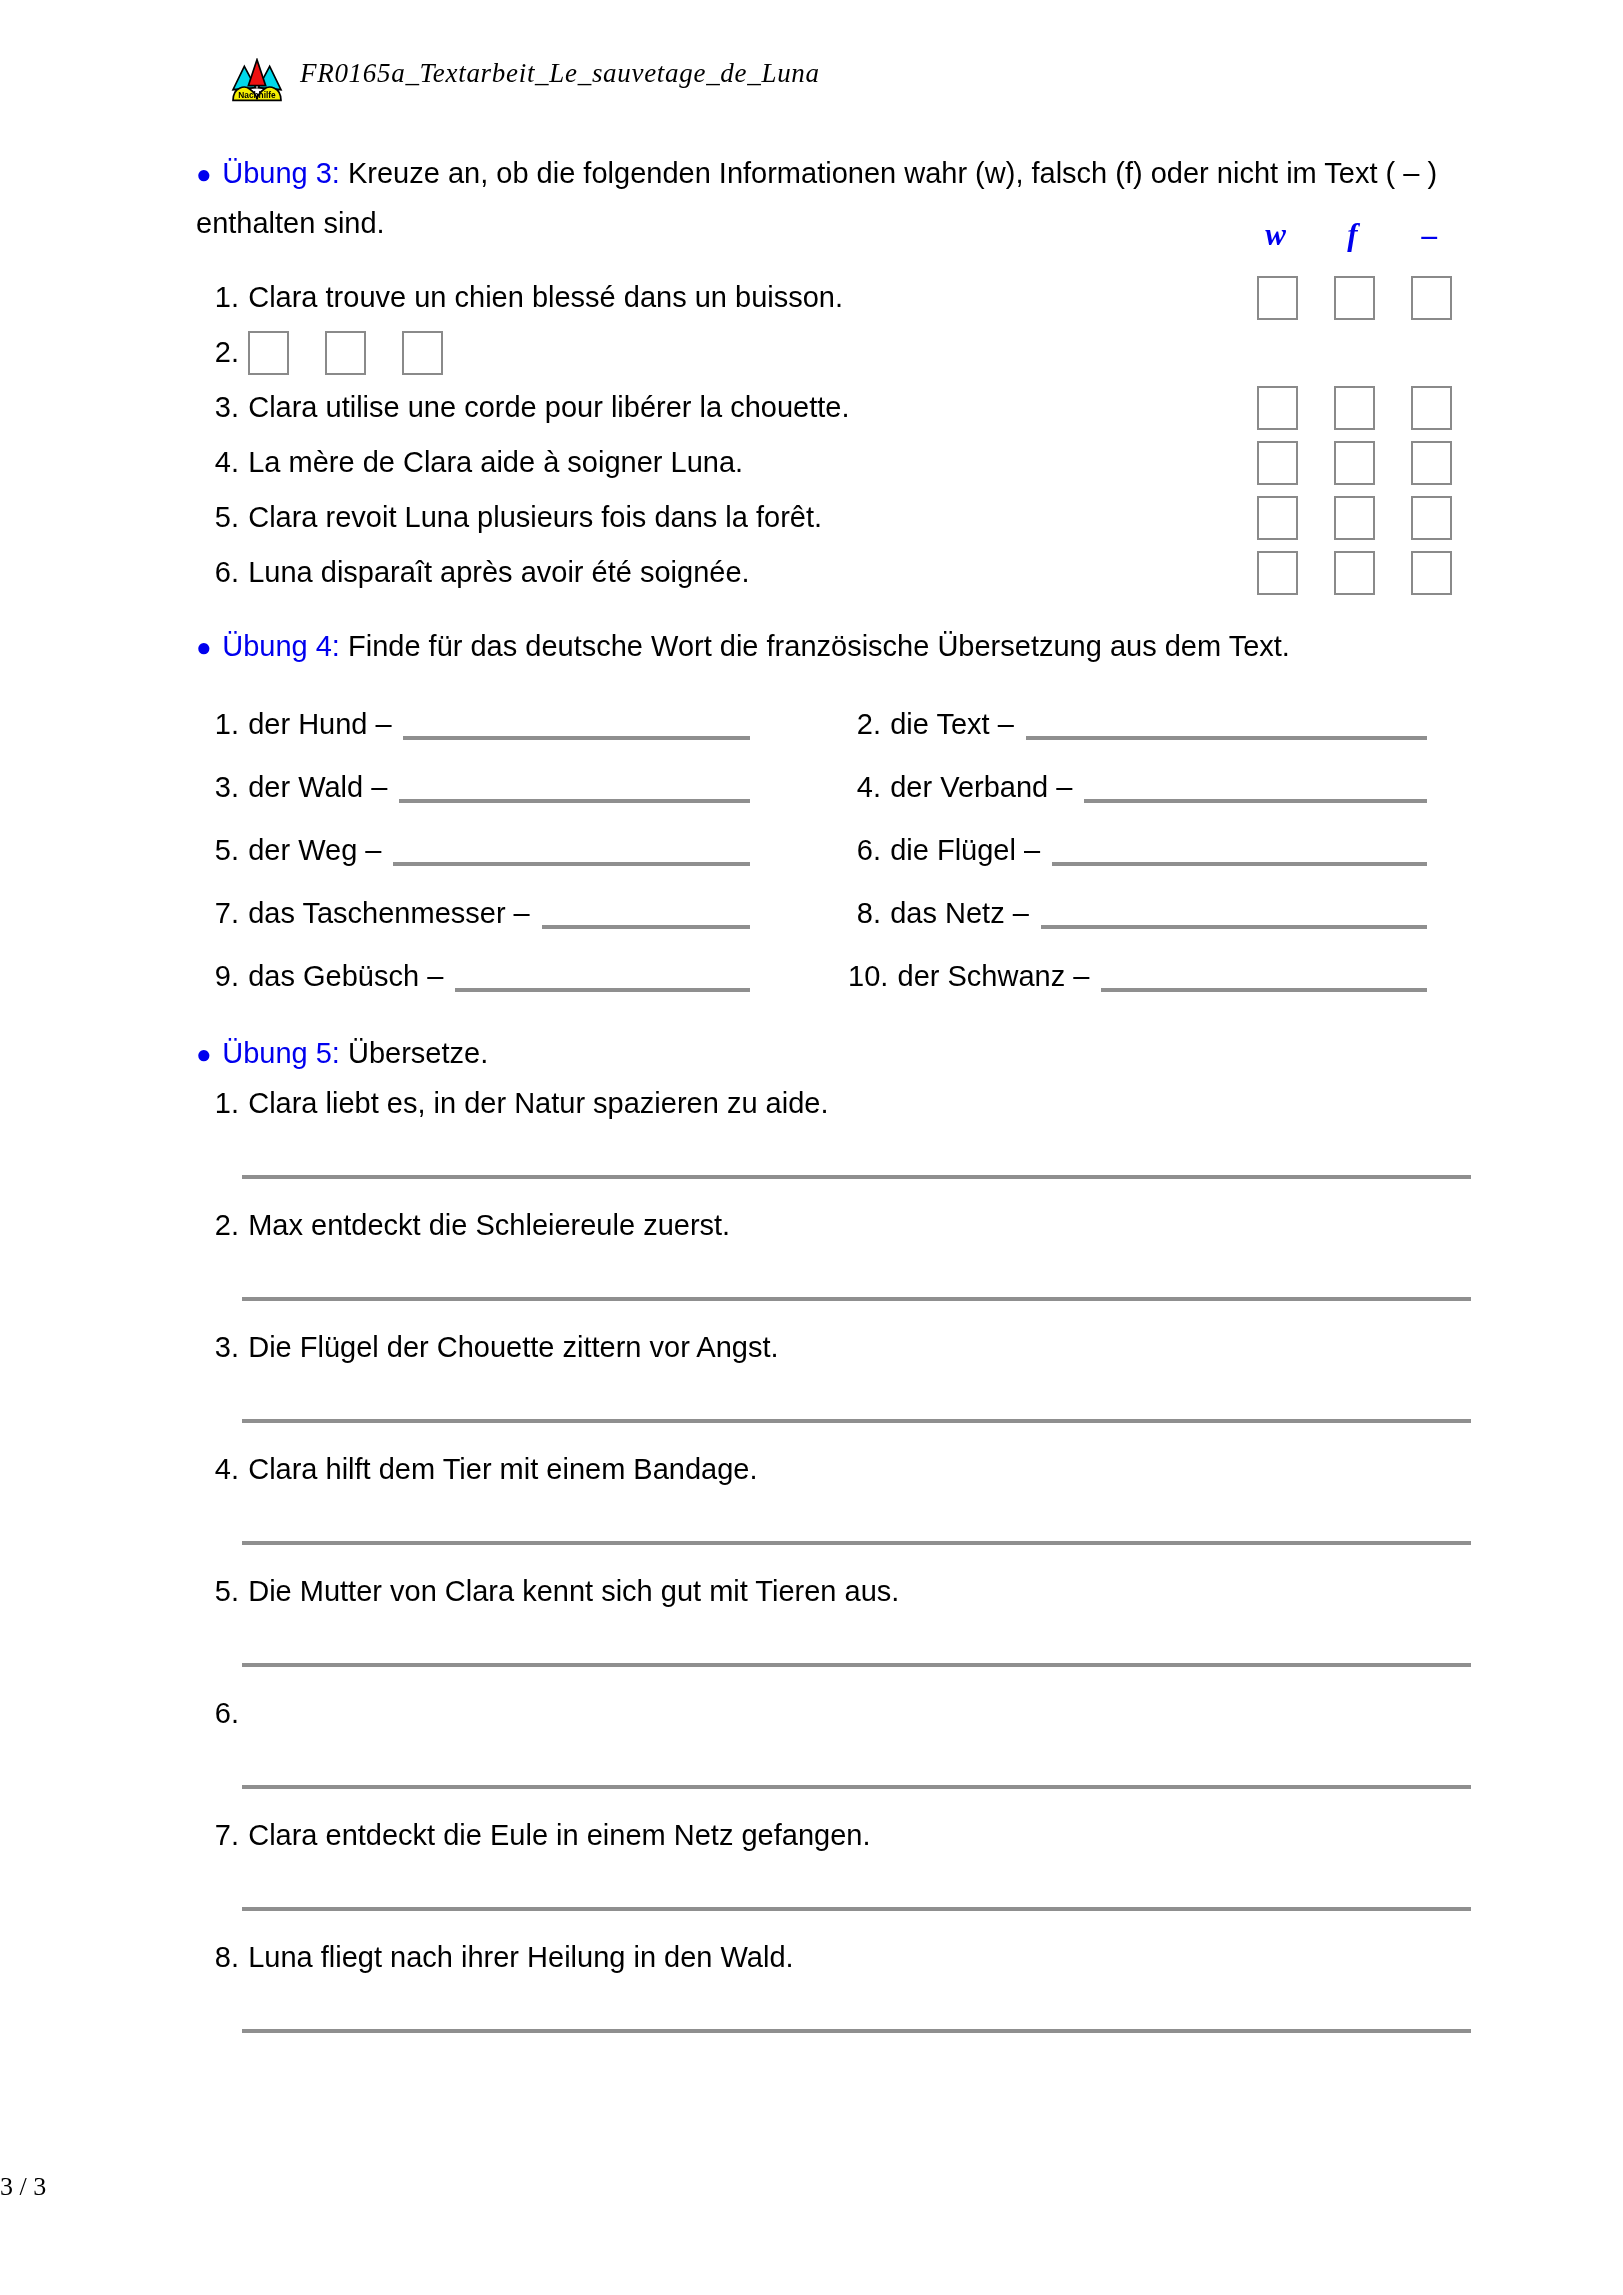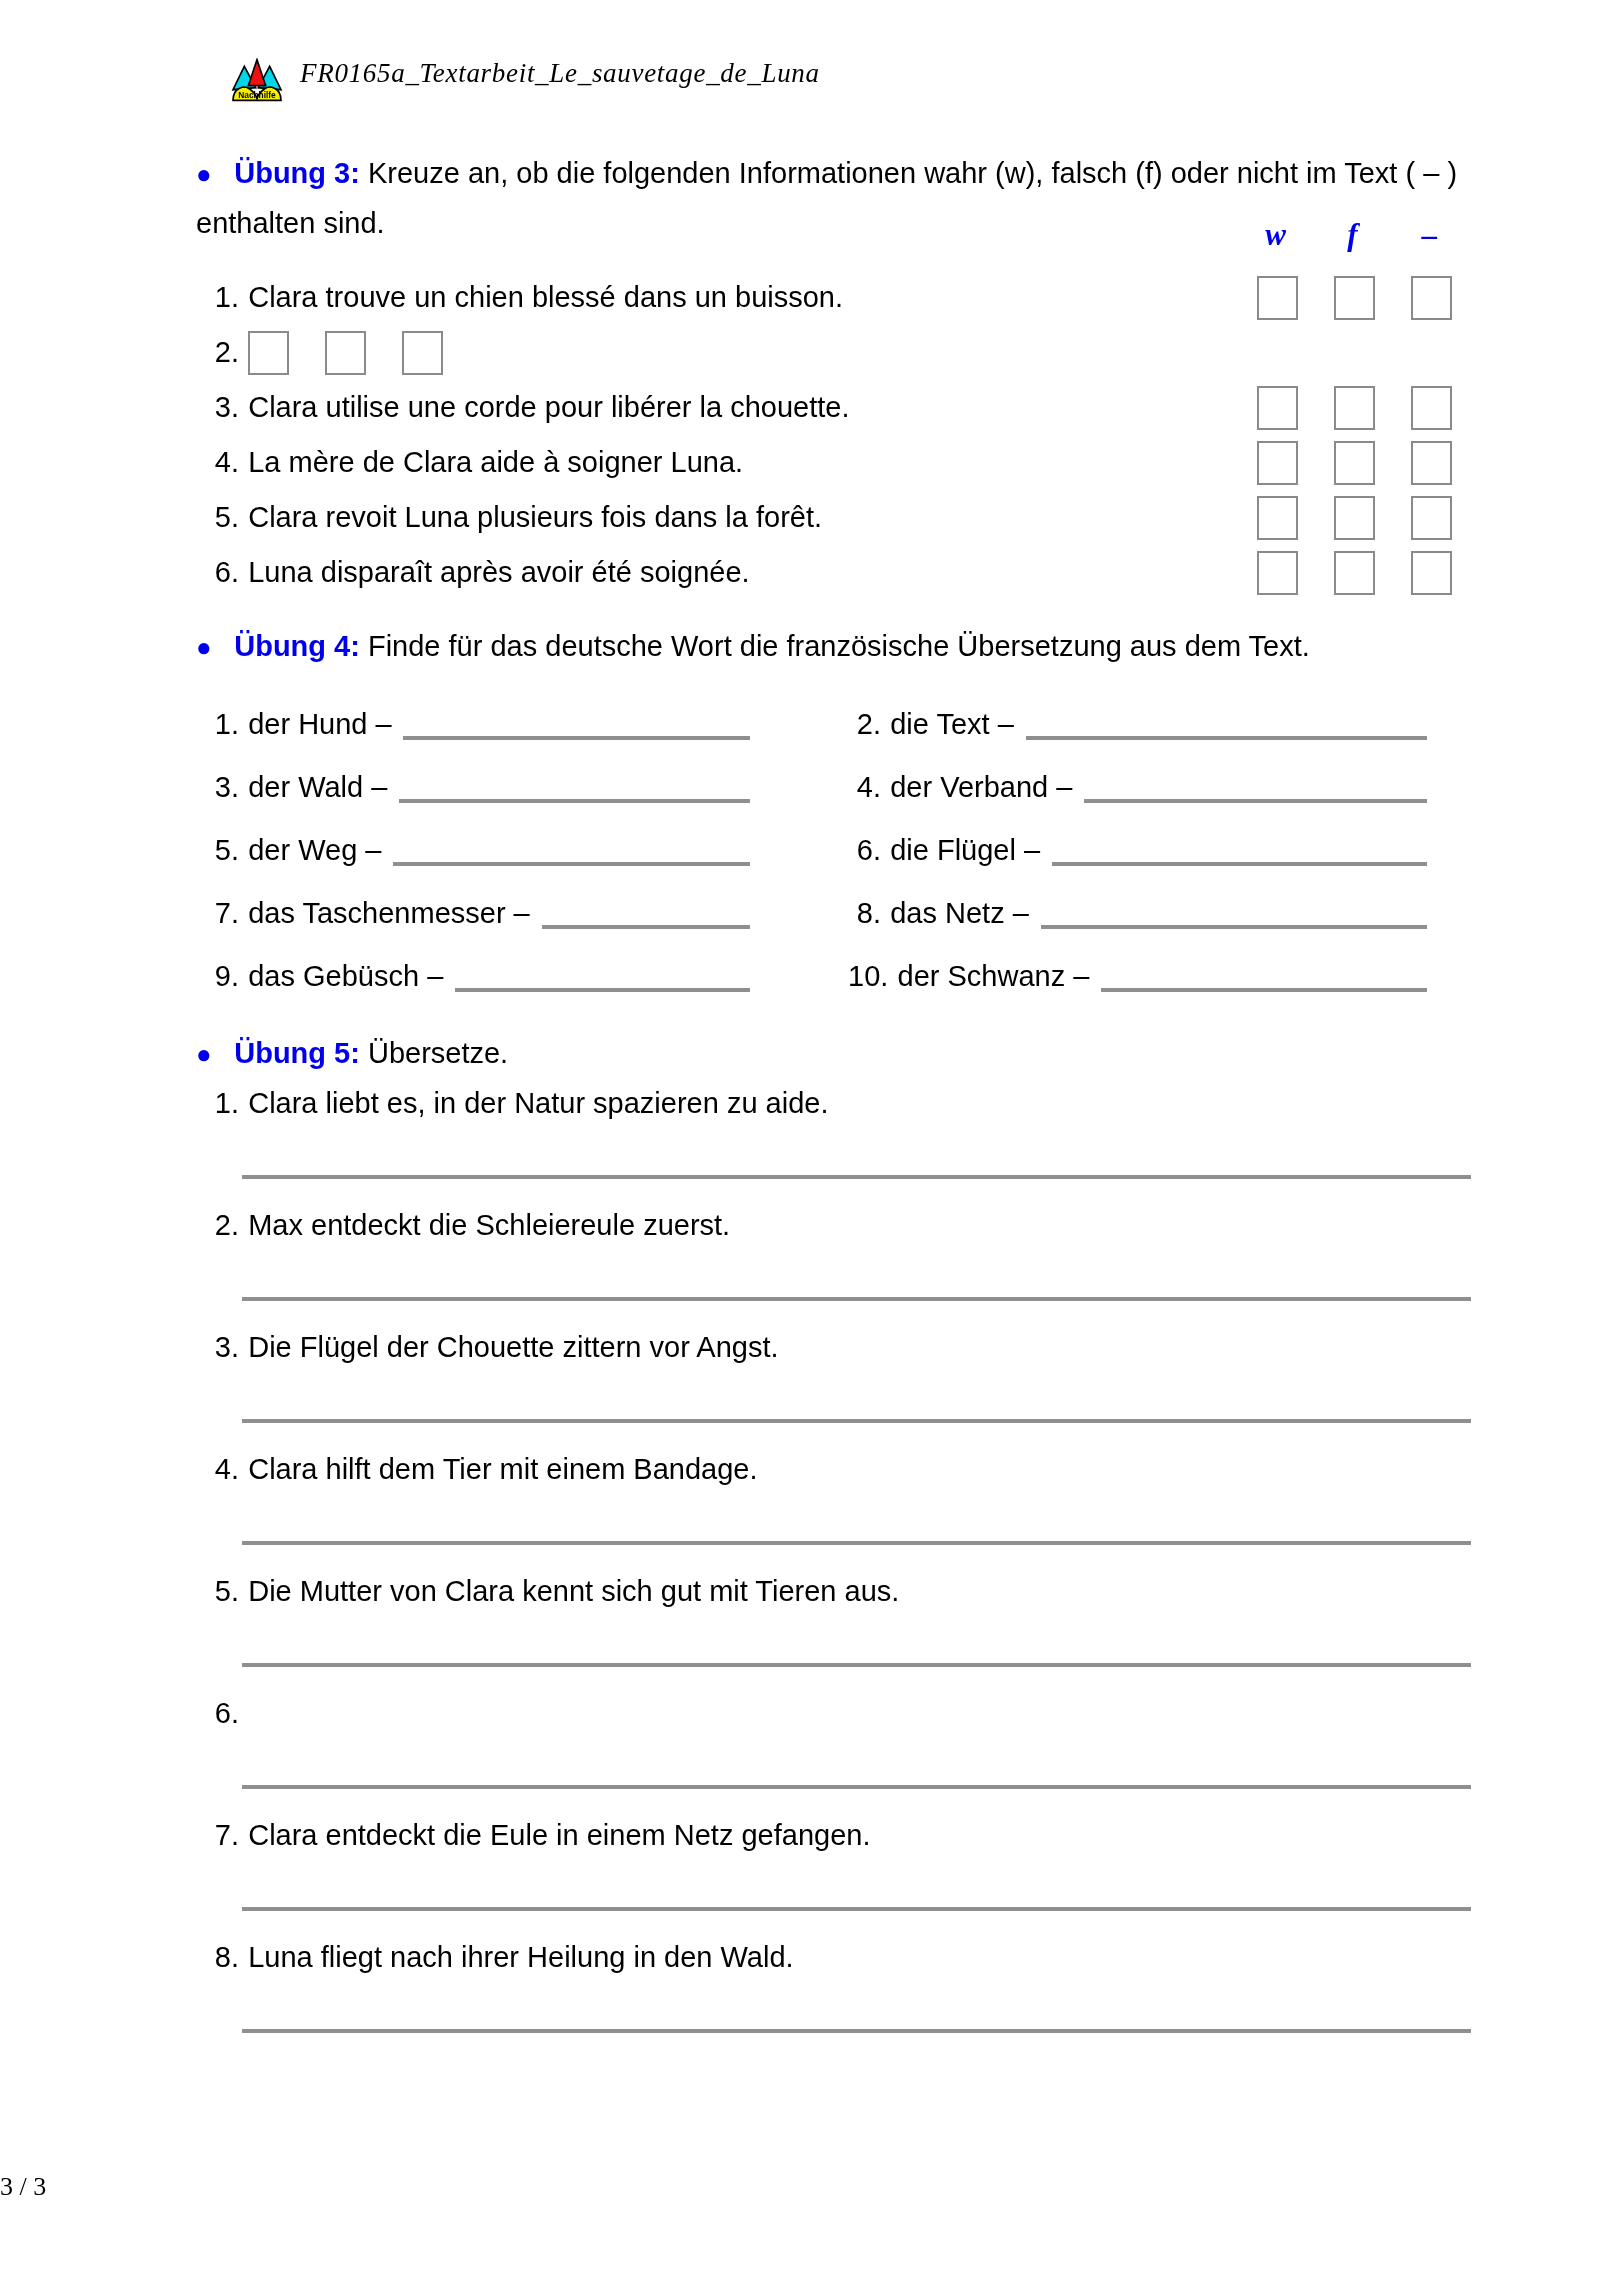--- a/index.html
+++ b/index.html
@@ -8,21 +8,21 @@
     font-family:"Liberation Sans",sans-serif;font-size:29px;color:#000;overflow:hidden;
   }
   
   .header{position:absolute;left:195px;top:58px;display:flex;align-items:flex-start;gap:17px;margin-left:36px;}
   .logo{width:52px;height:46px;display:block;}
   .doc-title{font-family:Liberation Serif, serif;font-style:italic;font-size:27px;letter-spacing:0.7px;white-space:nowrap;}
 
   
   .ex-head{line-height:49px;}
   .bullet{color:#0000ee;font-size:26px;margin-right:10.5px;}
-  .ex-label{color:#0000ee;font-weight:bold;margin-left:12px;}
+  .ex-label{color:#0000ee;font-weight:normal;}
   #ex3-head{position:absolute;left:196px;top:149px;width:1267px;}
   #ex4-head{position:absolute;left:196px;top:622px;width:1361px;white-space:nowrap;}
   #ex5-head{position:absolute;left:196px;top:1029px;width:916px;white-space:nowrap;}
 
   
   #ex3-cols{position:absolute;left:1255px;top:217px;display:flex;color:#0000ee;
             font-family:"Liberation Serif",serif;font-style:italic;font-size:31px;font-weight:bold;}
   #ex3-cols span{width:41px;text-align:center;}
   #ex3-cols span + span{margin-left:36px;}
 

